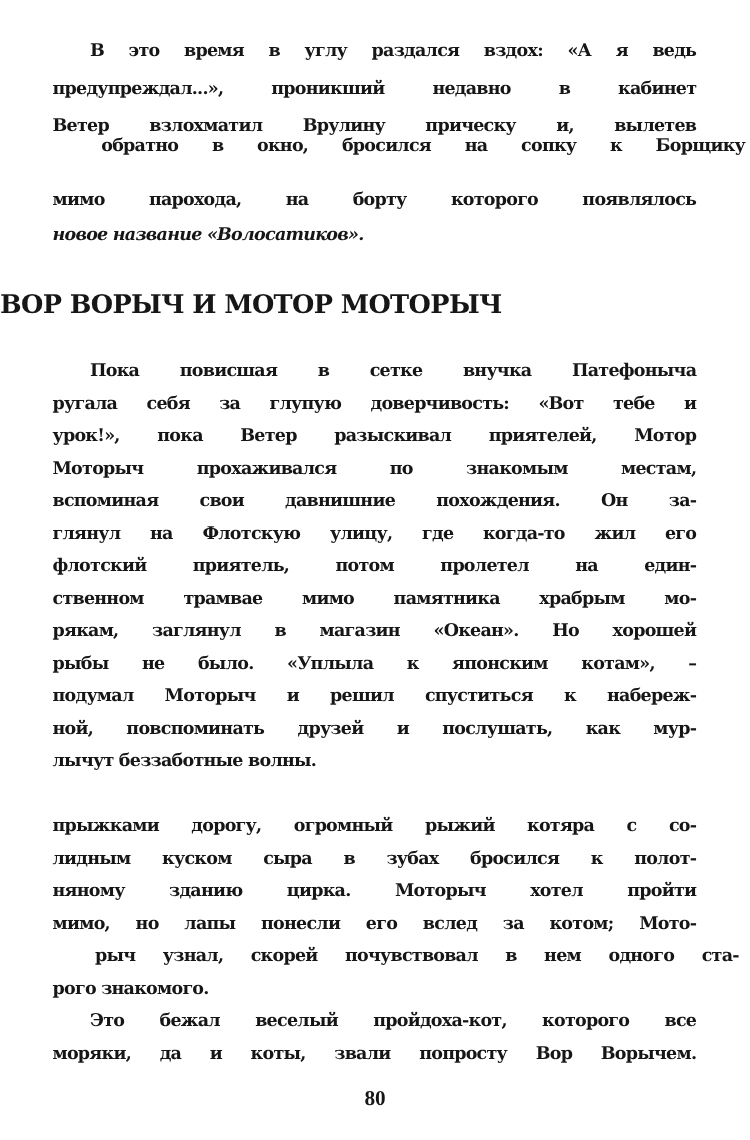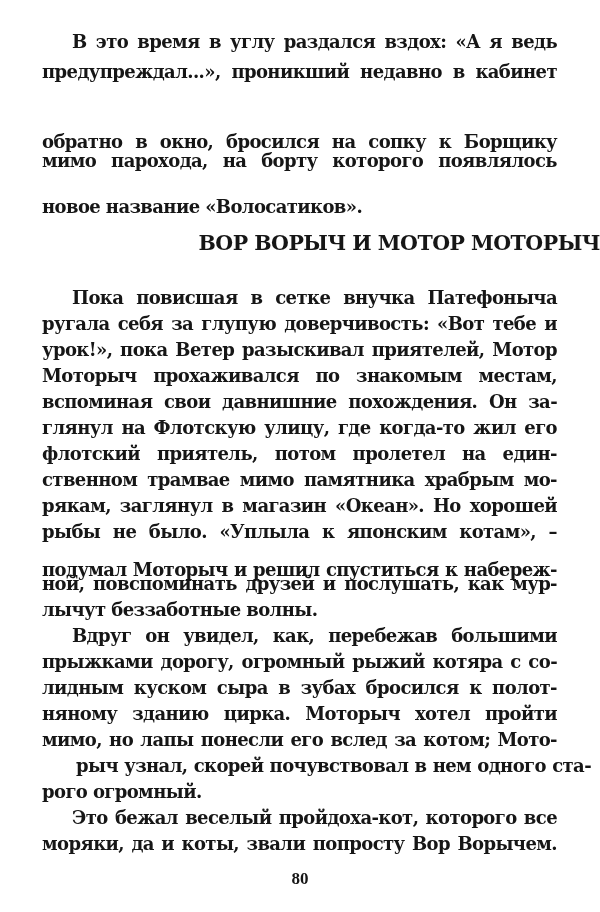--- a/index.html
+++ b/index.html
@@ -8,34 +8,34 @@
     position: absolute; left: 0; top: 0; width: 600px; height: 912px;
     font-family: "DejaVu Serif", "Liberation Serif", serif;
     color: #161616;
     font-weight: bold;
   }
   .line {
     position: absolute;
     left: 42px;
     width: 515px;
     height: 31px;
-    font-size: 18px;
+    font-size: 14px;
     line-height: 31px;
     white-space: nowrap;
     text-align: justify;
     text-align-last: justify;
     letter-spacing: -0.6px;
   }
   .line.indent { left: 72px; width: 485px; }
   .line.last { text-align-last: left; }
   .heading {
     position: absolute;
     left: 0; width: 600px;
     top: 228px;
-    text-align: right;
+    text-align: left;
     font-family: "DejaVu Serif", "Liberation Serif", serif;
     font-weight: bold;
     font-size: 20.5px;
     letter-spacing: -0.5px;
     line-height: 30px;
   }
   .pagenum {
     position: absolute;
     left: 0; width: 600px; top: 866px;
     text-align: center;
@@ -44,45 +44,45 @@
     font-weight: bold;
   }
 </style>
 </head>
 <body>
 
 <div class="page">
 
   <div class="line indent" style="top: 26px;">В это время в углу раздался вздох: «А я ведь</div>
   <div class="line" style="top: 55.8px;">предупреждал...», проникший недавно в кабинет</div>
-  <div class="line" style="top: 126px;">обратно в окно, бросился на сопку к Борщику</div>
+  <div class="line" style="top: 85.6px;">Ветер взлохматил Врулину прическу и, вылетев</div>
+  <div class="line" style="top: 102px; margin-left: 39px;">обратно в окно, бросился на сопку к Борщику</div>
   <div class="line" style="top: 145.2px;">мимо парохода, на борту которого появлялось</div>
-  <div class="line last" style="top: 191px;">новое название «Волосатиков».</div>
+  <div class="line last" style="top: 173px; font-style: italic;">новое название «Волосатиков».</div>
 
   <div class="heading">ВОР ВОРЫЧ И МОТОР МОТОРЫЧ</div>
 
   <div class="line indent" style="top: 282px;">Пока повисшая в сетке внучка Патефоныча</div>
   <div class="line" style="top: 308px;">ругала себя за глупую доверчивость: «Вот тебе и</div>
   <div class="line" style="top: 334px;">урок!», пока Ветер разыскивал приятелей, Мотор</div>
   <div class="line" style="top: 360px;">Моторыч прохаживался по знакомым местам,</div>
   <div class="line" style="top: 386px;">вспоминая свои давнишние похождения. Он за-</div>
   <div class="line" style="top: 412px;">глянул на Флотскую улицу, где когда-то жил его</div>
   <div class="line" style="top: 438px;">флотский приятель, потом пролетел на един-</div>
   <div class="line" style="top: 464px;">ственном трамвае мимо памятника храбрым мо-</div>
   <div class="line" style="top: 490px;">рякам, заглянул в магазин «Океан». Но хорошей</div>
   <div class="line" style="top: 516px;">рыбы не было. «Уплыла к японским котам», –</div>
-  <div class="line" style="top: 554px;">подумал Моторыч и решил спуститься к набереж-</div>
+  <div class="line" style="top: 542px;">подумал Моторыч и решил спуститься к набереж-</div>
   <div class="line last" style="top: 594px;">лычут беззаботные волны.</div>
   <div class="line" style="top: 568px;">ной, повспоминать друзей и послушать, как мур-</div>
 
-  <div class="line indent" style="top: 620px;">Вдруг он увидел, как, перебежав большими</div>
   <div class="line" style="top: 672px;">лидным куском сыра в зубах бросился к полот-</div>
   <div class="line" style="top: 646px;">прыжками дорогу, огромный рыжий котяра с со-</div>
   <div class="line" style="top: 698px;">няному зданию цирка. Моторыч хотел пройти</div>
   <div class="line" style="top: 724px;">мимо, но лапы понесли его вслед за котом; Мото-</div>
   <div class="line" style="top: 750px; margin-left: 34px;">рыч узнал, скорей почувствовал в нем одного ста-</div>
-  <div class="line last" style="top: 776px;">рого огромный.</div>
+  <div class="line last" style="top: 776px;">рого знакомого.</div>
 
   <div class="line indent" style="top: 802px;">Это бежал веселый пройдоха-кот, которого все</div>
   <div class="line" style="top: 828px;">моряки, да и коты, звали попросту Вор Ворычем.</div>
 
   <div class="pagenum">80</div>
 </div>
 
 </body></html>

